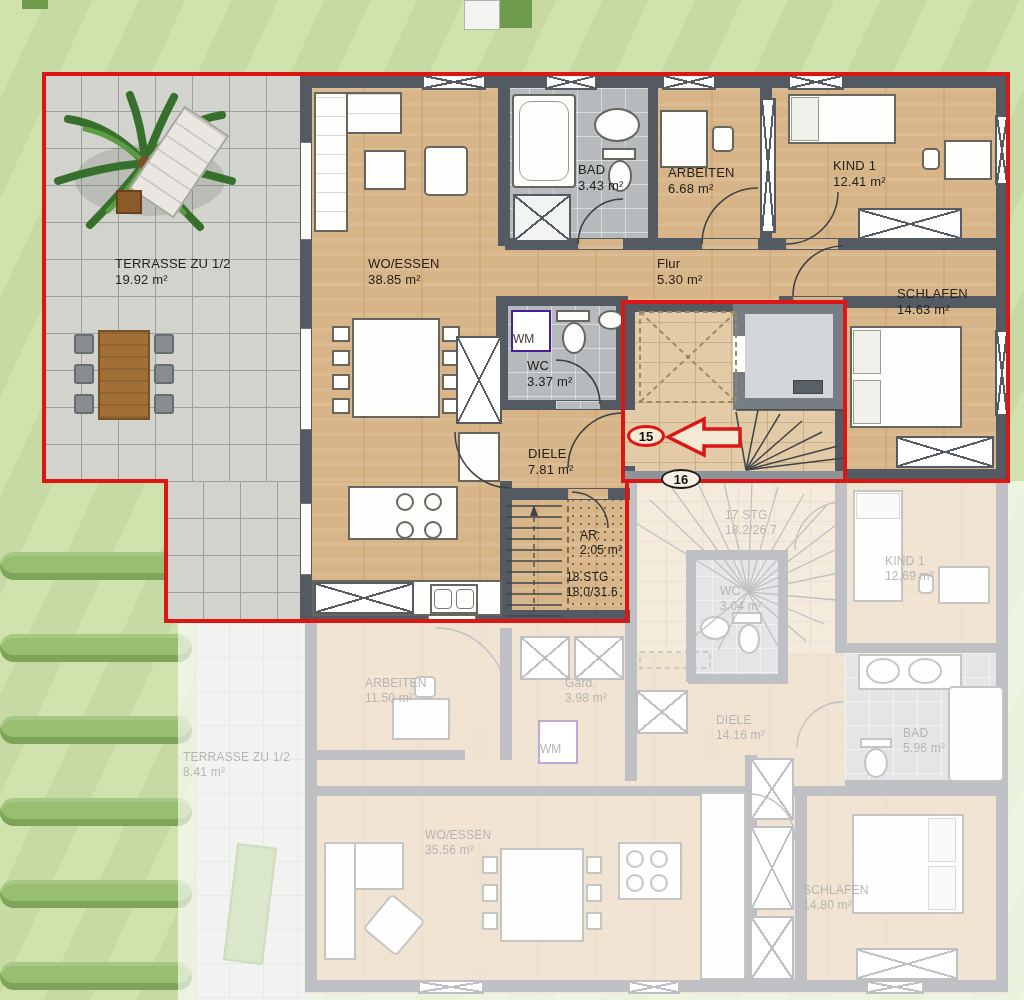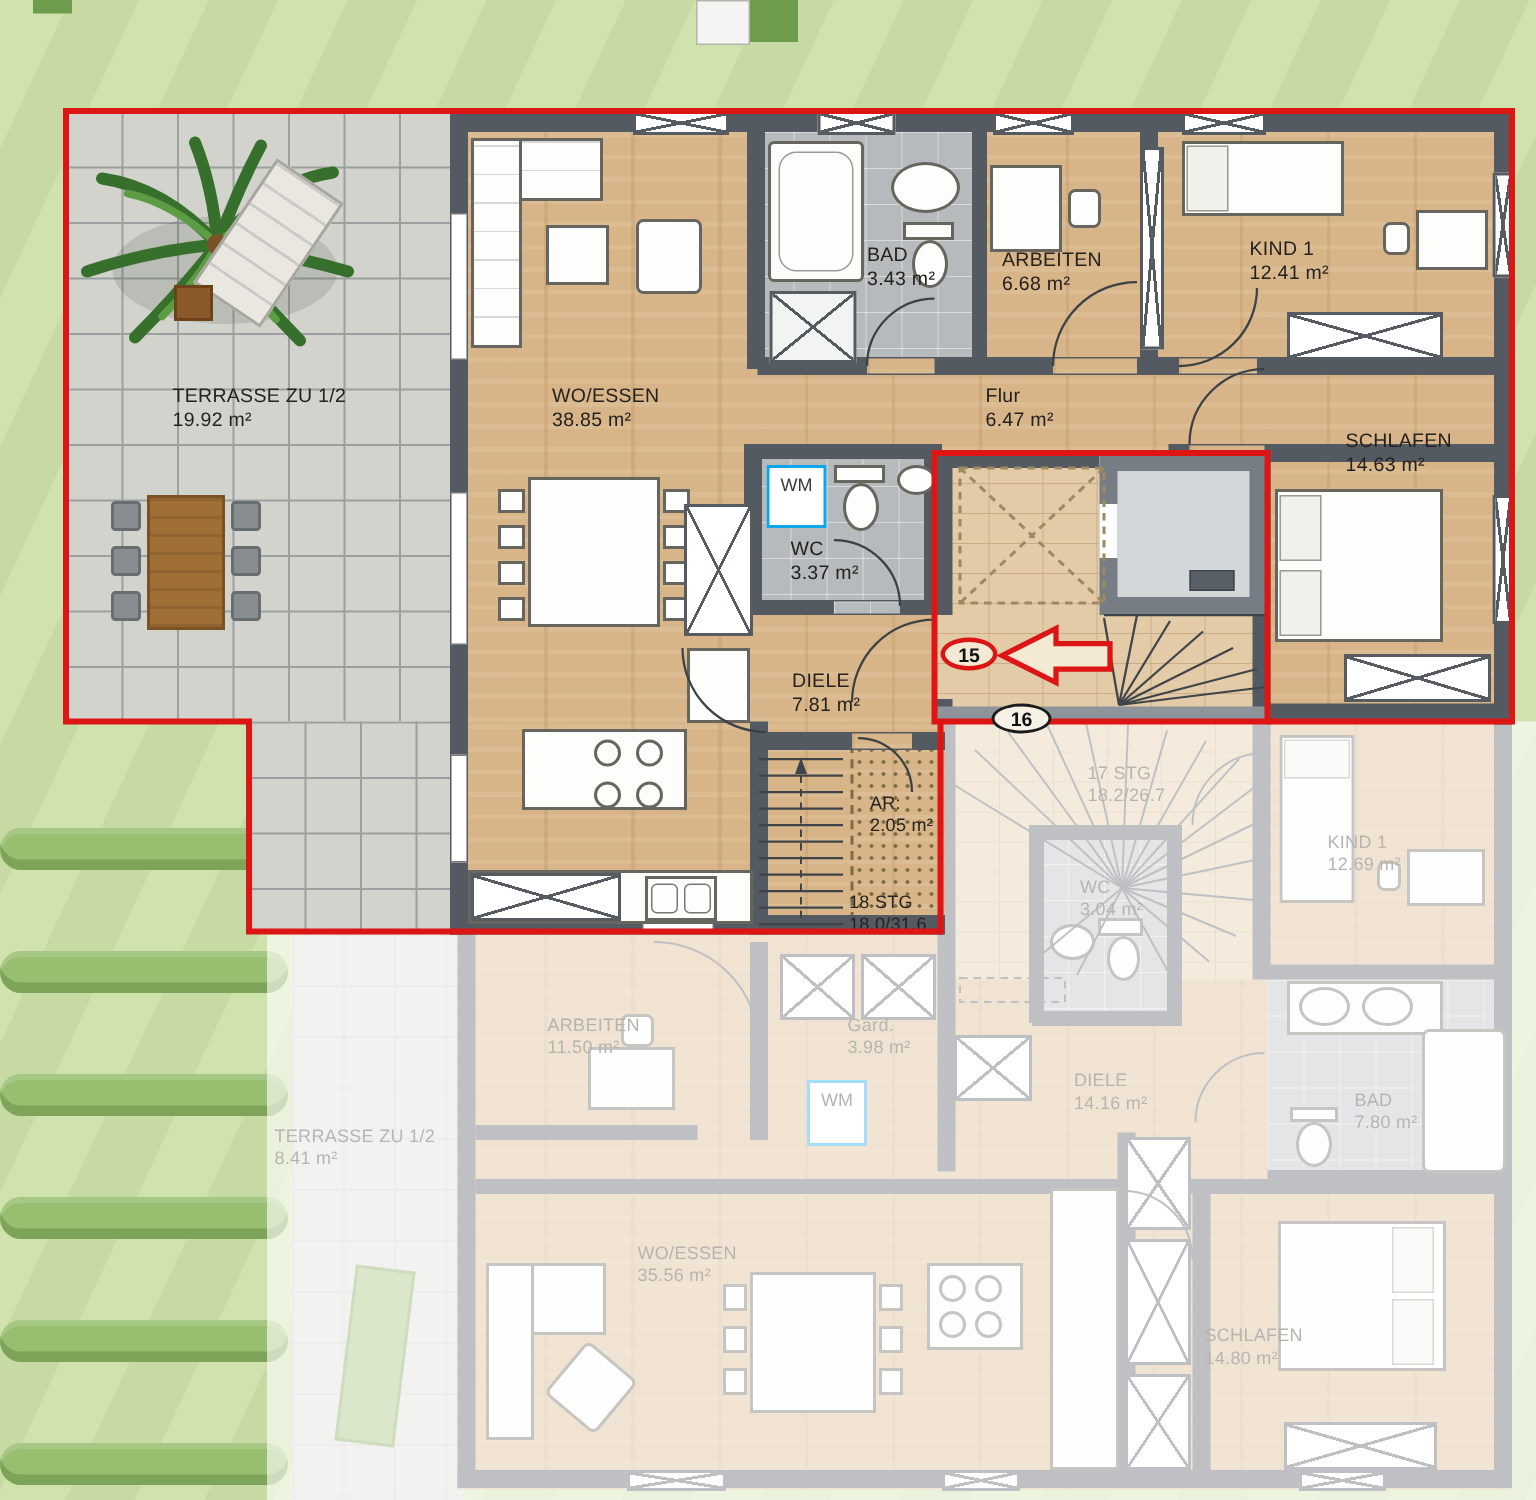--- a/index.html
+++ b/index.html
@@ -34,22 +34,22 @@
   .oval{position:absolute;border-radius:50%;background:#fdfdfb;border:2px solid #66665f;box-sizing:border-box;}
   .dots{background-image:radial-gradient(#7d6c44 1.1px,transparent 1.3px);background-size:8px 8px;}
   .lbl{position:absolute;font-size:13px;line-height:1.25;color:#24221e;white-space:nowrap;letter-spacing:.2px;}
   .lbl span{display:block;}
   .lbl-sm{font-size:12px;}
   .hedge{position:absolute;left:0;width:192px;height:28px;background:#98bf70;border-radius:14px;
     box-shadow:inset 0 -7px 0 rgba(70,110,40,.33),inset 0 4px 0 rgba(255,255,255,.14);}
   .fade{position:absolute;background:rgba(255,255,255,.62);pointer-events:none;}
   .badge{position:absolute;display:flex;align-items:center;justify-content:center;
     font-size:13px;font-weight:700;color:#111;background:#f4e9d2;border-radius:50%;box-sizing:border-box;}
-  .wm-box{position:absolute;background:#fff;border:2px solid #0ea5e9;box-sizing:border-box;
-    display:flex;align-items:flex-start;justify-content:center;font-size:12px;color:#3b3b38;padding-top:4px;}
+  .wm-box{position:absolute;background:#fff;border:2px solid #4c1d95;box-sizing:border-box;
+    display:flex;align-items:flex-start;justify-content:flex-start;font-size:12px;color:#3b3b38;padding-top:20px;}
   svg{position:absolute;left:0;top:0;pointer-events:none;}
   .cush{background-image:repeating-linear-gradient(0deg,transparent 0 18px,rgba(0,0,0,.15) 18px 19px);}
   .pillow{position:absolute;background:#f1f1ec;border:1px solid #9a9a92;box-sizing:border-box;}
 </style>
 </head>
 <body>
 
 <div id="stage">
 
   <div class="abs" style="left:22px;top:0;width:26px;height:9px;background:#6f9b4d;"></div>
@@ -187,21 +187,21 @@
     <div class="lbl lbl-sm" style="left:885px;top:554px;color:#3f3b34;">
         <span>KIND 1</span>
         <span>12.69 m²</span>
       </div>
     <div class="lbl lbl-sm" style="left:716px;top:713px;color:#3f3b34;">
         <span>DIELE</span>
         <span>14.16 m²</span>
       </div>
     <div class="lbl lbl-sm" style="left:903px;top:726px;color:#3f3b34;">
         <span>BAD</span>
-        <span>7.80 m²</span>
+        <span>5.96 m²</span>
       </div>
     <div class="lbl lbl-sm" style="left:425px;top:828px;color:#3f3b34;">
         <span>WO/ESSEN</span>
         <span>35.56 m²</span>
       </div>
     <div class="lbl lbl-sm" style="left:803px;top:883px;color:#3f3b34;">
         <span>SCHLAFEN</span>
         <span>14.80 m²</span>
       </div>
   </div>
@@ -407,39 +407,39 @@
     <div class="lbl" style="left:668px;top:165px;">
         <span>ARBEITEN</span>
         <span>6.68 m²</span>
       </div>
     <div class="lbl" style="left:833px;top:158px;">
         <span>KIND 1</span>
         <span>12.41 m²</span>
       </div>
     <div class="lbl" style="left:657px;top:256px;">
         <span>Flur</span>
-        <span>6.47 m²</span>
+        <span>5.30 m²</span>
       </div>
     <div class="lbl" style="left:897px;top:286px;">
         <span>SCHLAFEN</span>
         <span>14.63 m²</span>
       </div>
     <div class="lbl" style="left:527px;top:358px;">
         <span>WC</span>
         <span>3.37 m²</span>
       </div>
     <div class="lbl" style="left:528px;top:446px;">
         <span>DIELE</span>
         <span>7.81 m²</span>
       </div>
     <div class="lbl lbl-sm" style="left:580px;top:528px;">
         <span>AR:</span>
         <span>2.05 m²</span>
       </div>
-    <div class="lbl lbl-sm" style="left:566px;top:594px;">
+    <div class="lbl lbl-sm" style="left:566px;top:570px;">
         <span>18 STG</span>
         <span>18.0/31.6</span>
       </div>
   </div>
 
   <svg width="1024" height="1000" viewBox="0 0 1024 1000">
     <g stroke="#dd1514" stroke-width="4" fill="none">
       <polyline points="845,481 1008,481 1008,74 44,74 44,481 166,481 166,621 627,621 627,481"></polyline>
       <rect x="623" y="302" width="222" height="179"></rect>
     </g>

